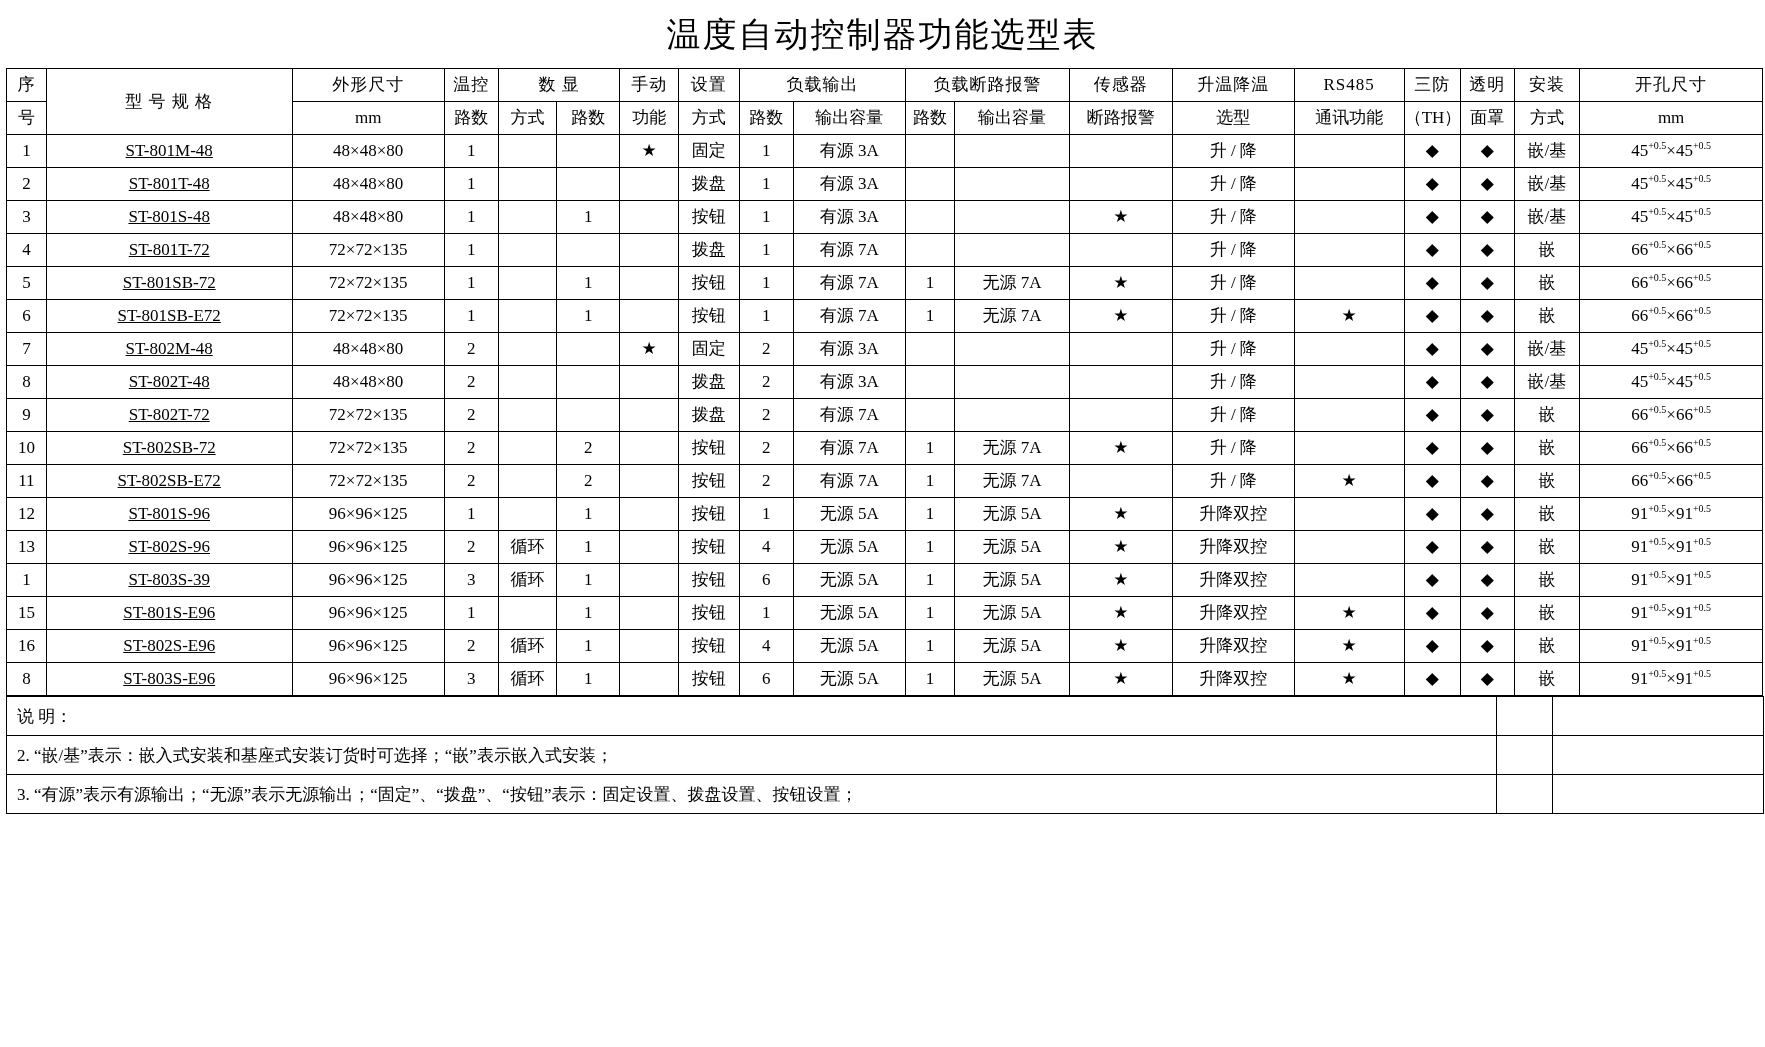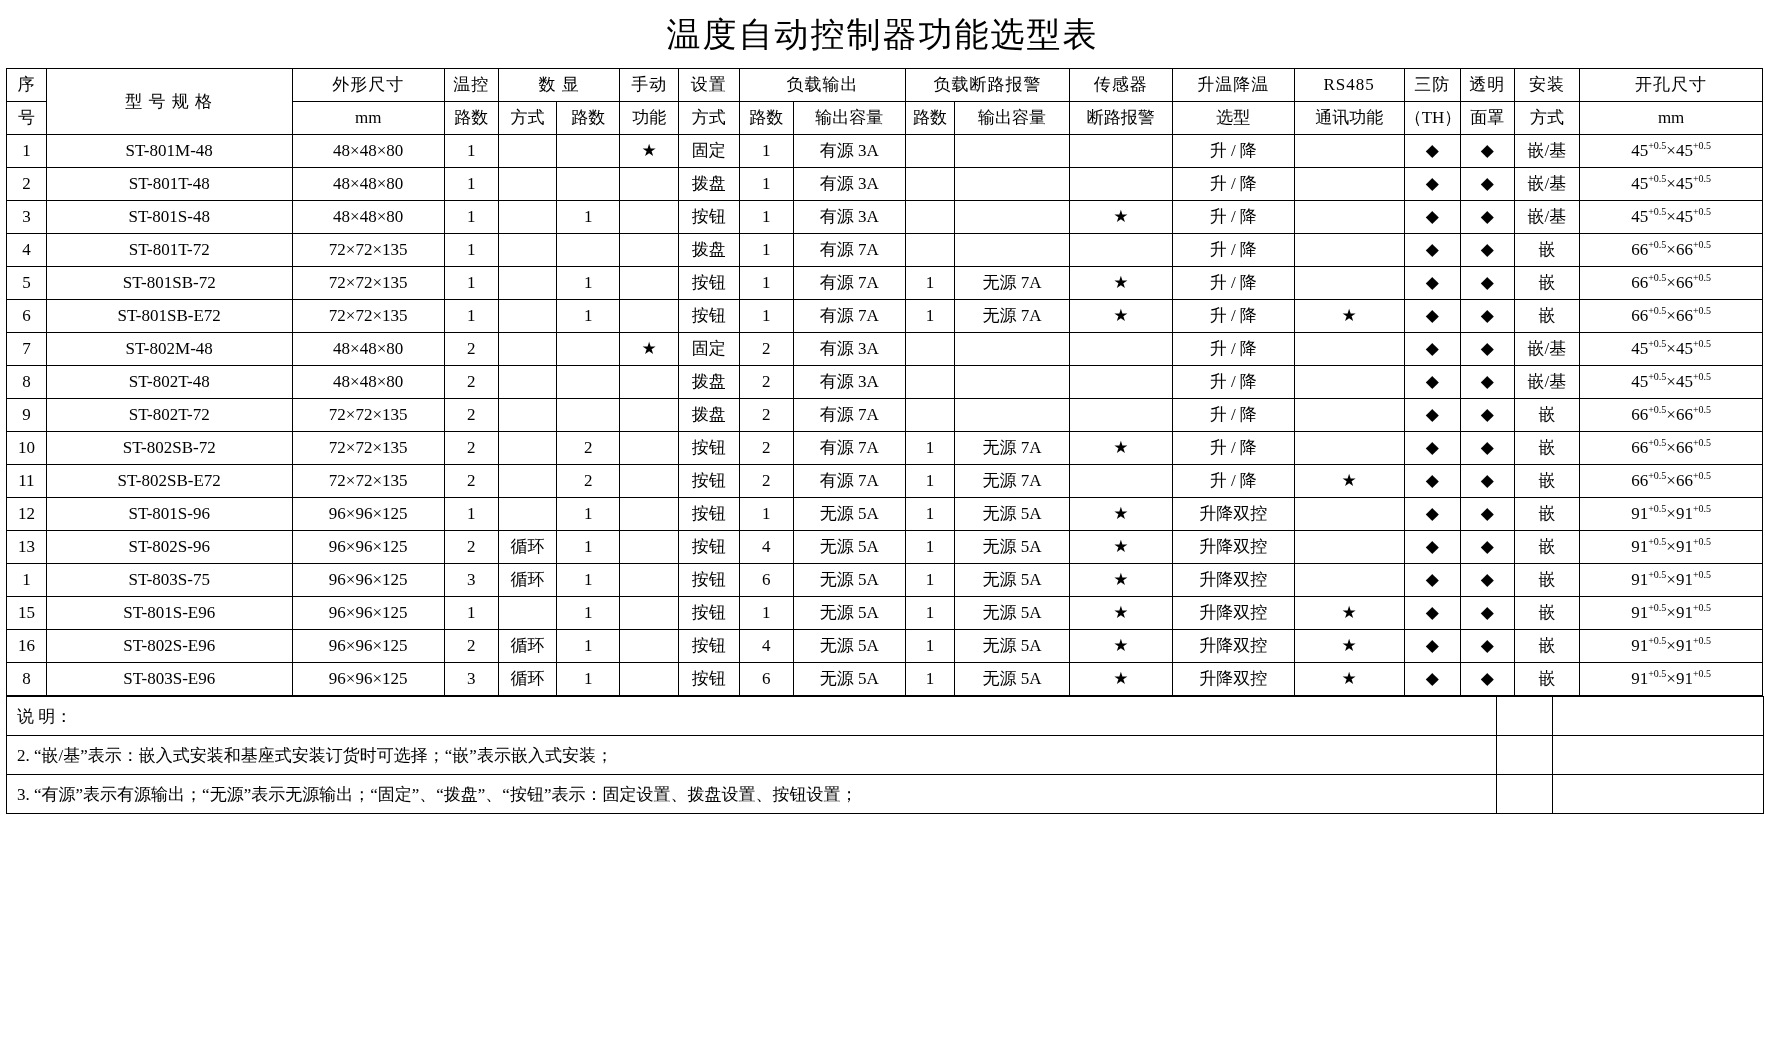--- a/index.html
+++ b/index.html
@@ -52,20 +52,21 @@
     letter-spacing: 1px;
   }
   .hdr-sub {
     font-size: 16px;
   }
   td.model {
     text-align: left;
     padding-left: 6px;
     font-size: 18px;
     font-family: "Liberation Serif", "DejaVu Serif", serif;
+    text-decoration: underline;
   }
   td.dim {
     font-size: 17px;
   }
   .star {
     font-size: 17px;
   }
   .diamond {
     font-size: 15px;
   }
@@ -452,21 +453,21 @@
           <td class="star">★</td>
           <td>升降双控</td>
           <td class="star"></td>
           <td class="diamond">◆</td>
           <td class="diamond">◆</td>
           <td>嵌</td>
           <td class="dim">91<sup class="tol">+0.5</sup>×91<sup class="tol">+0.5</sup></td>
         </tr>
         <tr>
           <td>1</td>
-          <td class="model">ST-803S-75</td>
+          <td class="model">ST-803S-39</td>
           <td class="dim">96×96×125</td>
           <td>3</td>
           <td>循环</td>
           <td>1</td>
           <td class="star"></td>
           <td>按钮</td>
           <td>6</td>
           <td>无源 5A</td>
           <td>1</td>
           <td>无源 5A</td>

